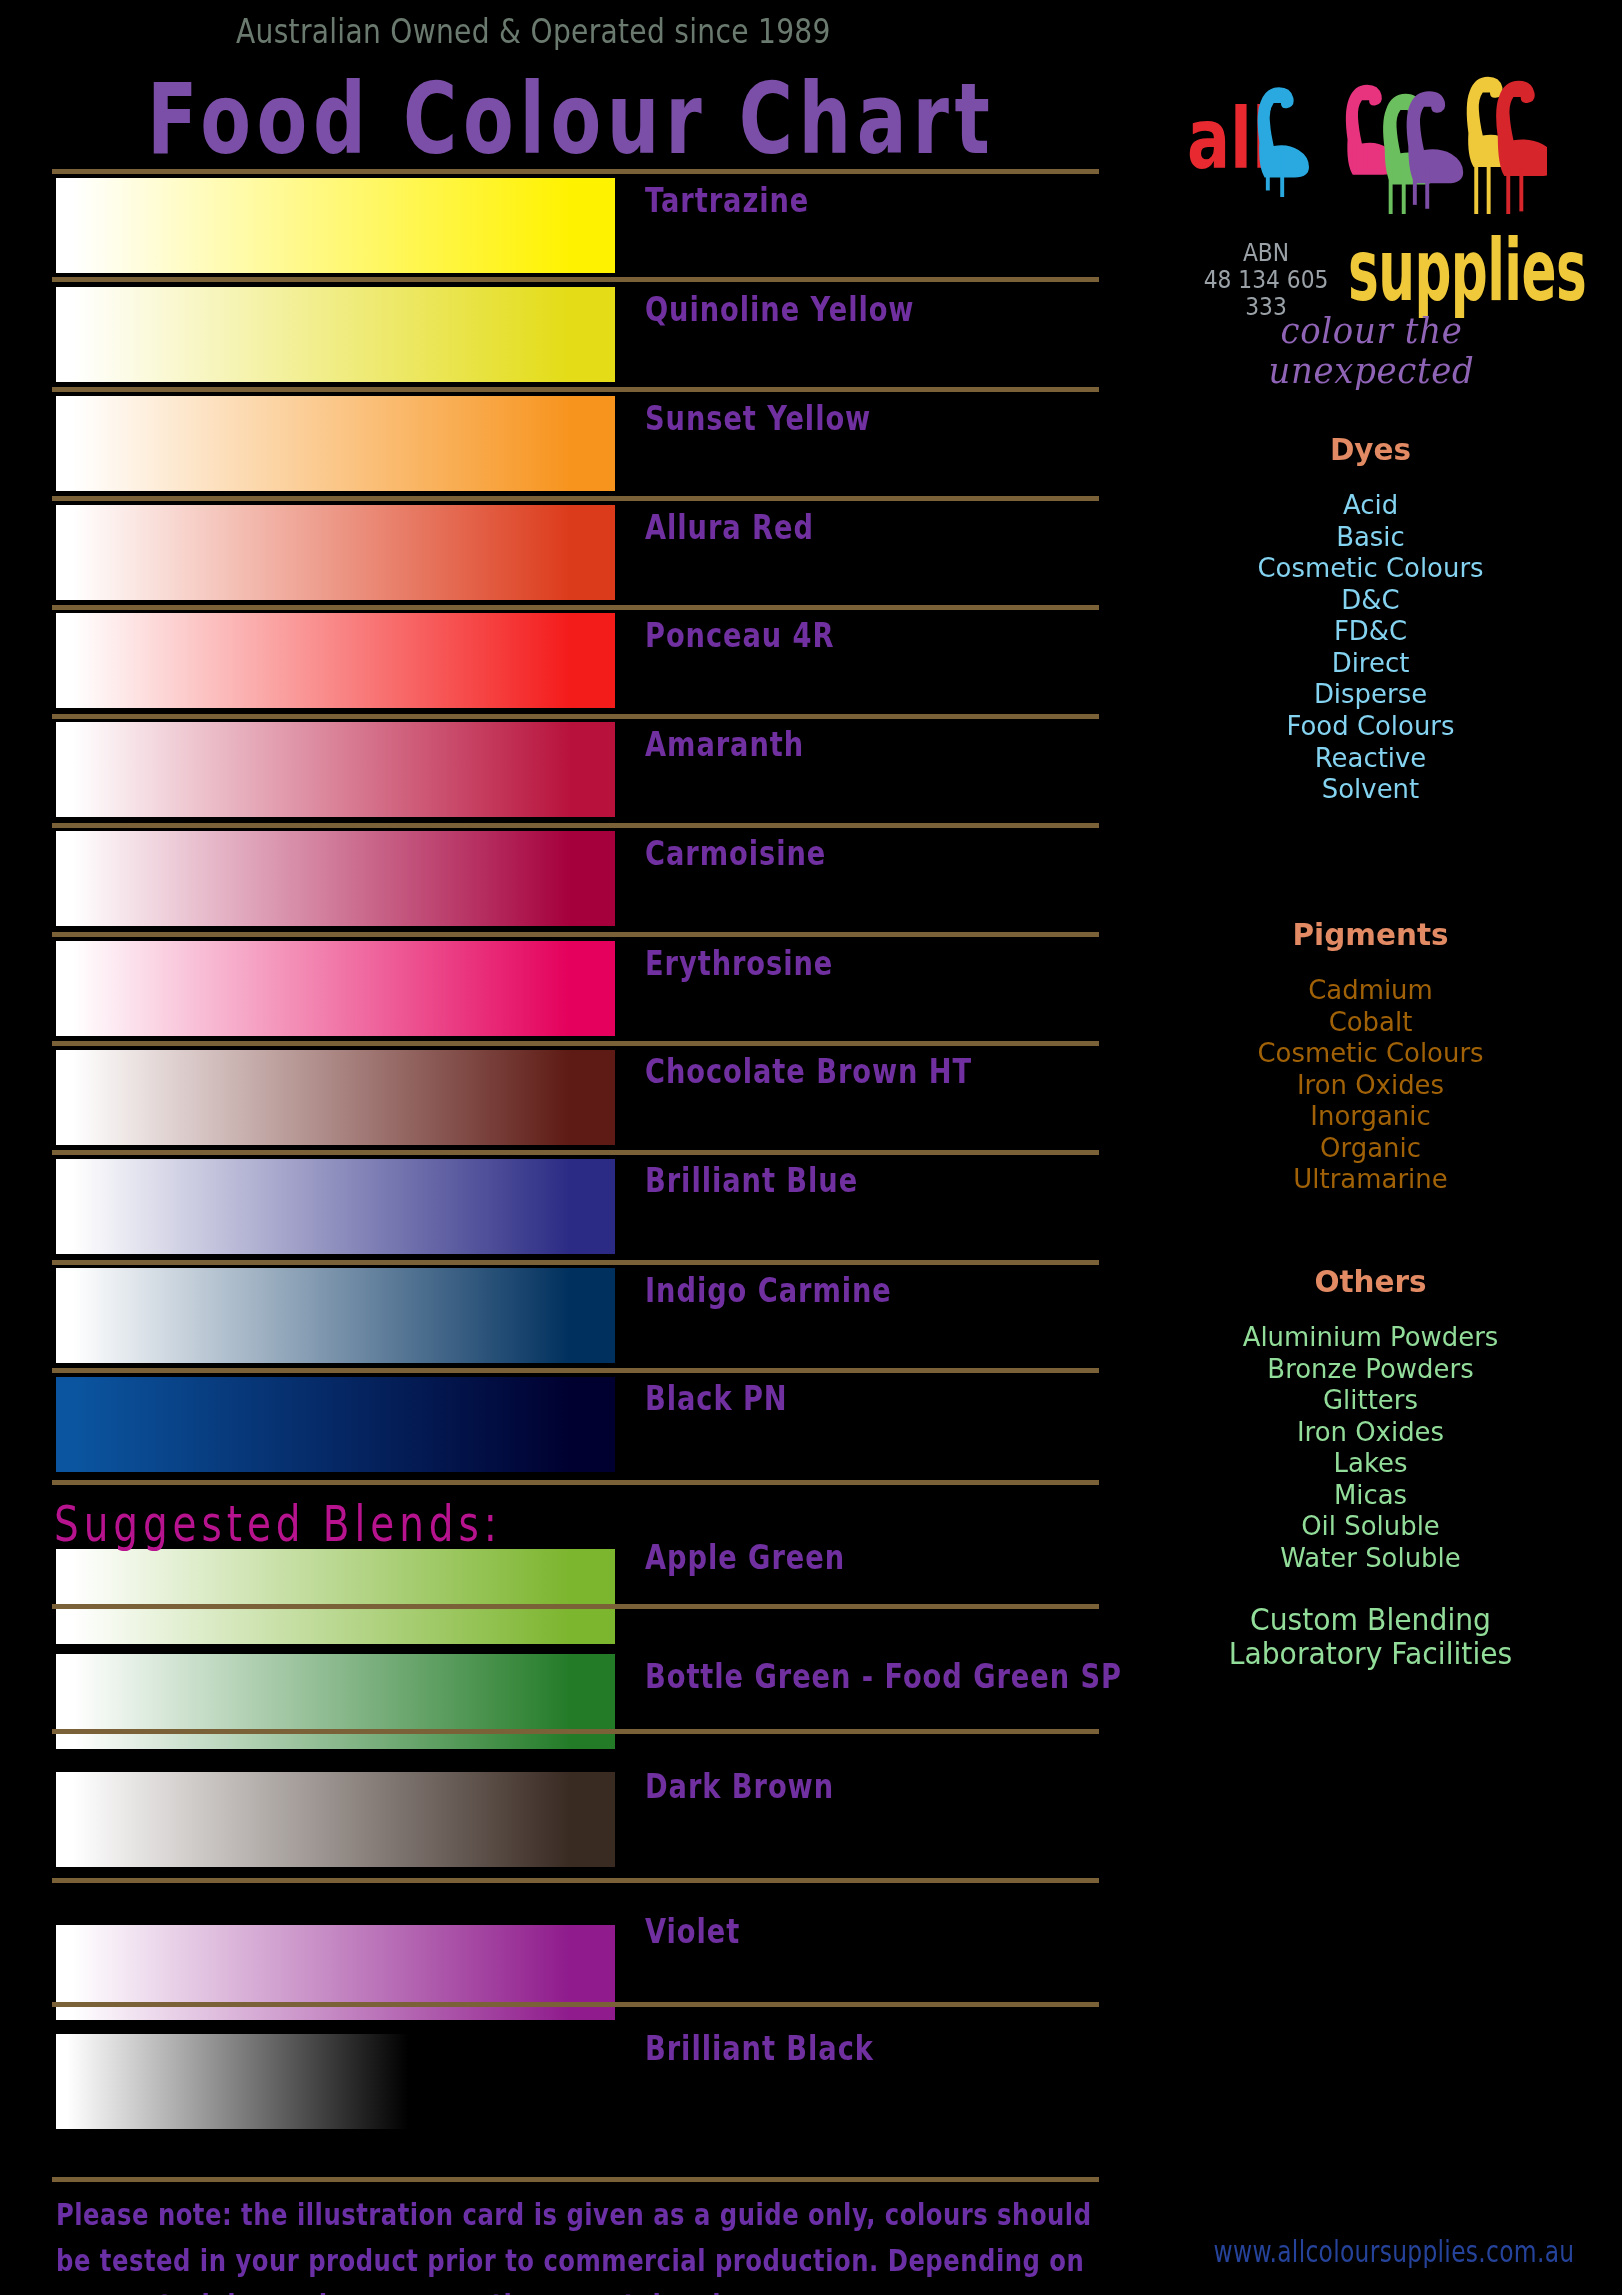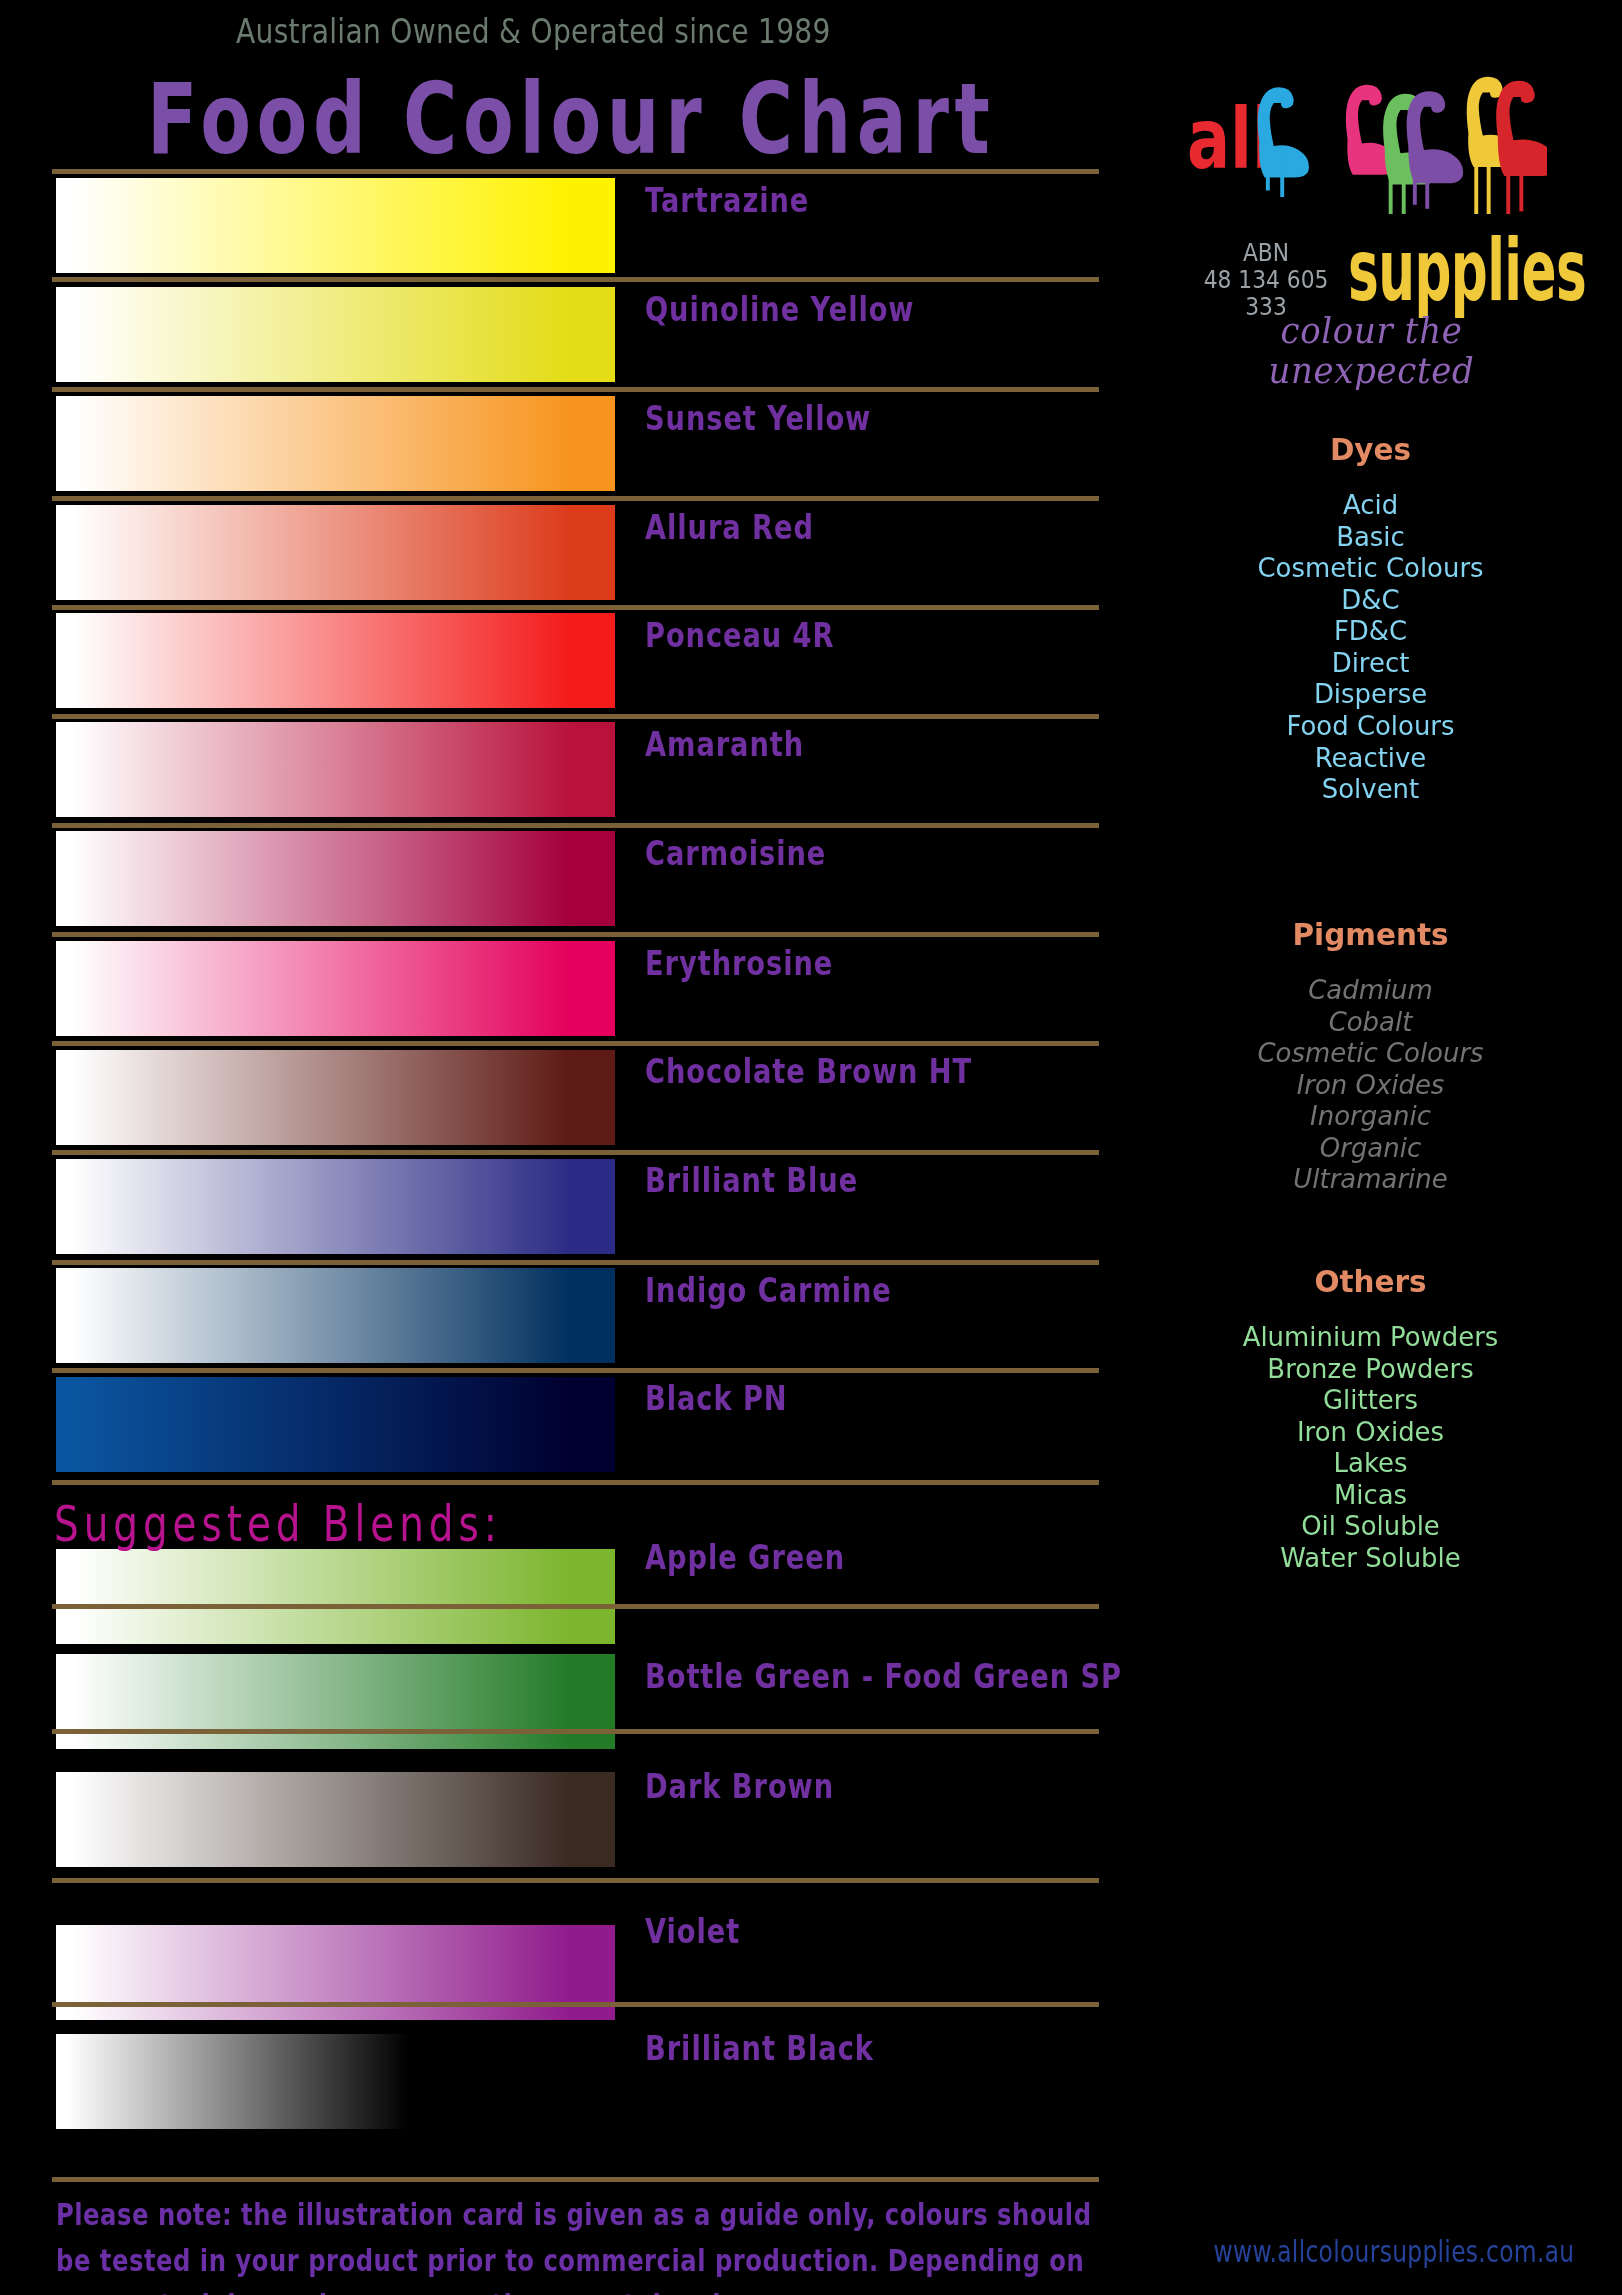--- a/index.html
+++ b/index.html
@@ -239,21 +239,21 @@
           <div>FD&amp;C</div>
           <div>Direct</div>
           <div>Disperse</div>
           <div>Food Colours</div>
           <div>Reactive</div>
           <div>Solvent</div>
         </div>
       </div>
       <div class="cat-col cat-pigments" style="top: 916px;">
         <div class="cat-head" style="color: rgb(226, 138, 99);">Pigments</div>
-        <div class="cat-list" style="color: #737373; font-style: italic;">
+        <div class="cat-list" style="color: #a16207;">
           <div>Cadmium</div>
           <div>Cobalt</div>
           <div>Cosmetic Colours</div>
           <div>Iron Oxides</div>
           <div>Inorganic</div>
           <div>Organic</div>
           <div>Ultramarine</div>
         </div>
       </div>
       <div class="cat-col cat-others" style="top: 1263px;">
@@ -261,20 +261,24 @@
         <div class="cat-list" style="color: rgb(147, 221, 154); text-align: center;">
           <div>Aluminium Powders</div>
           <div>Bronze Powders</div>
           <div>Glitters</div>
           <div>Iron Oxides</div>
           <div>Lakes</div>
           <div>Micas</div>
           <div>Oil Soluble</div>
           <div>Water Soluble</div>
         </div>
+        <div class="cat-extra" style="color: rgb(147, 221, 154);">
+          <div>Custom Blending</div>
+          <div>Laboratory Facilities</div>
+        </div>
       </div>
     </div>
 
   <div class="footer-rule"></div>
   <div class="footer-note">Please note: the illustration card is given as a guide only, colours should be tested in your product prior to commercial production. Depending on raw materials used, some reaction may take place.</div>
   <div class="site-url">www.allcoloursupplies.com.au</div>
 
 </div>
 
 

